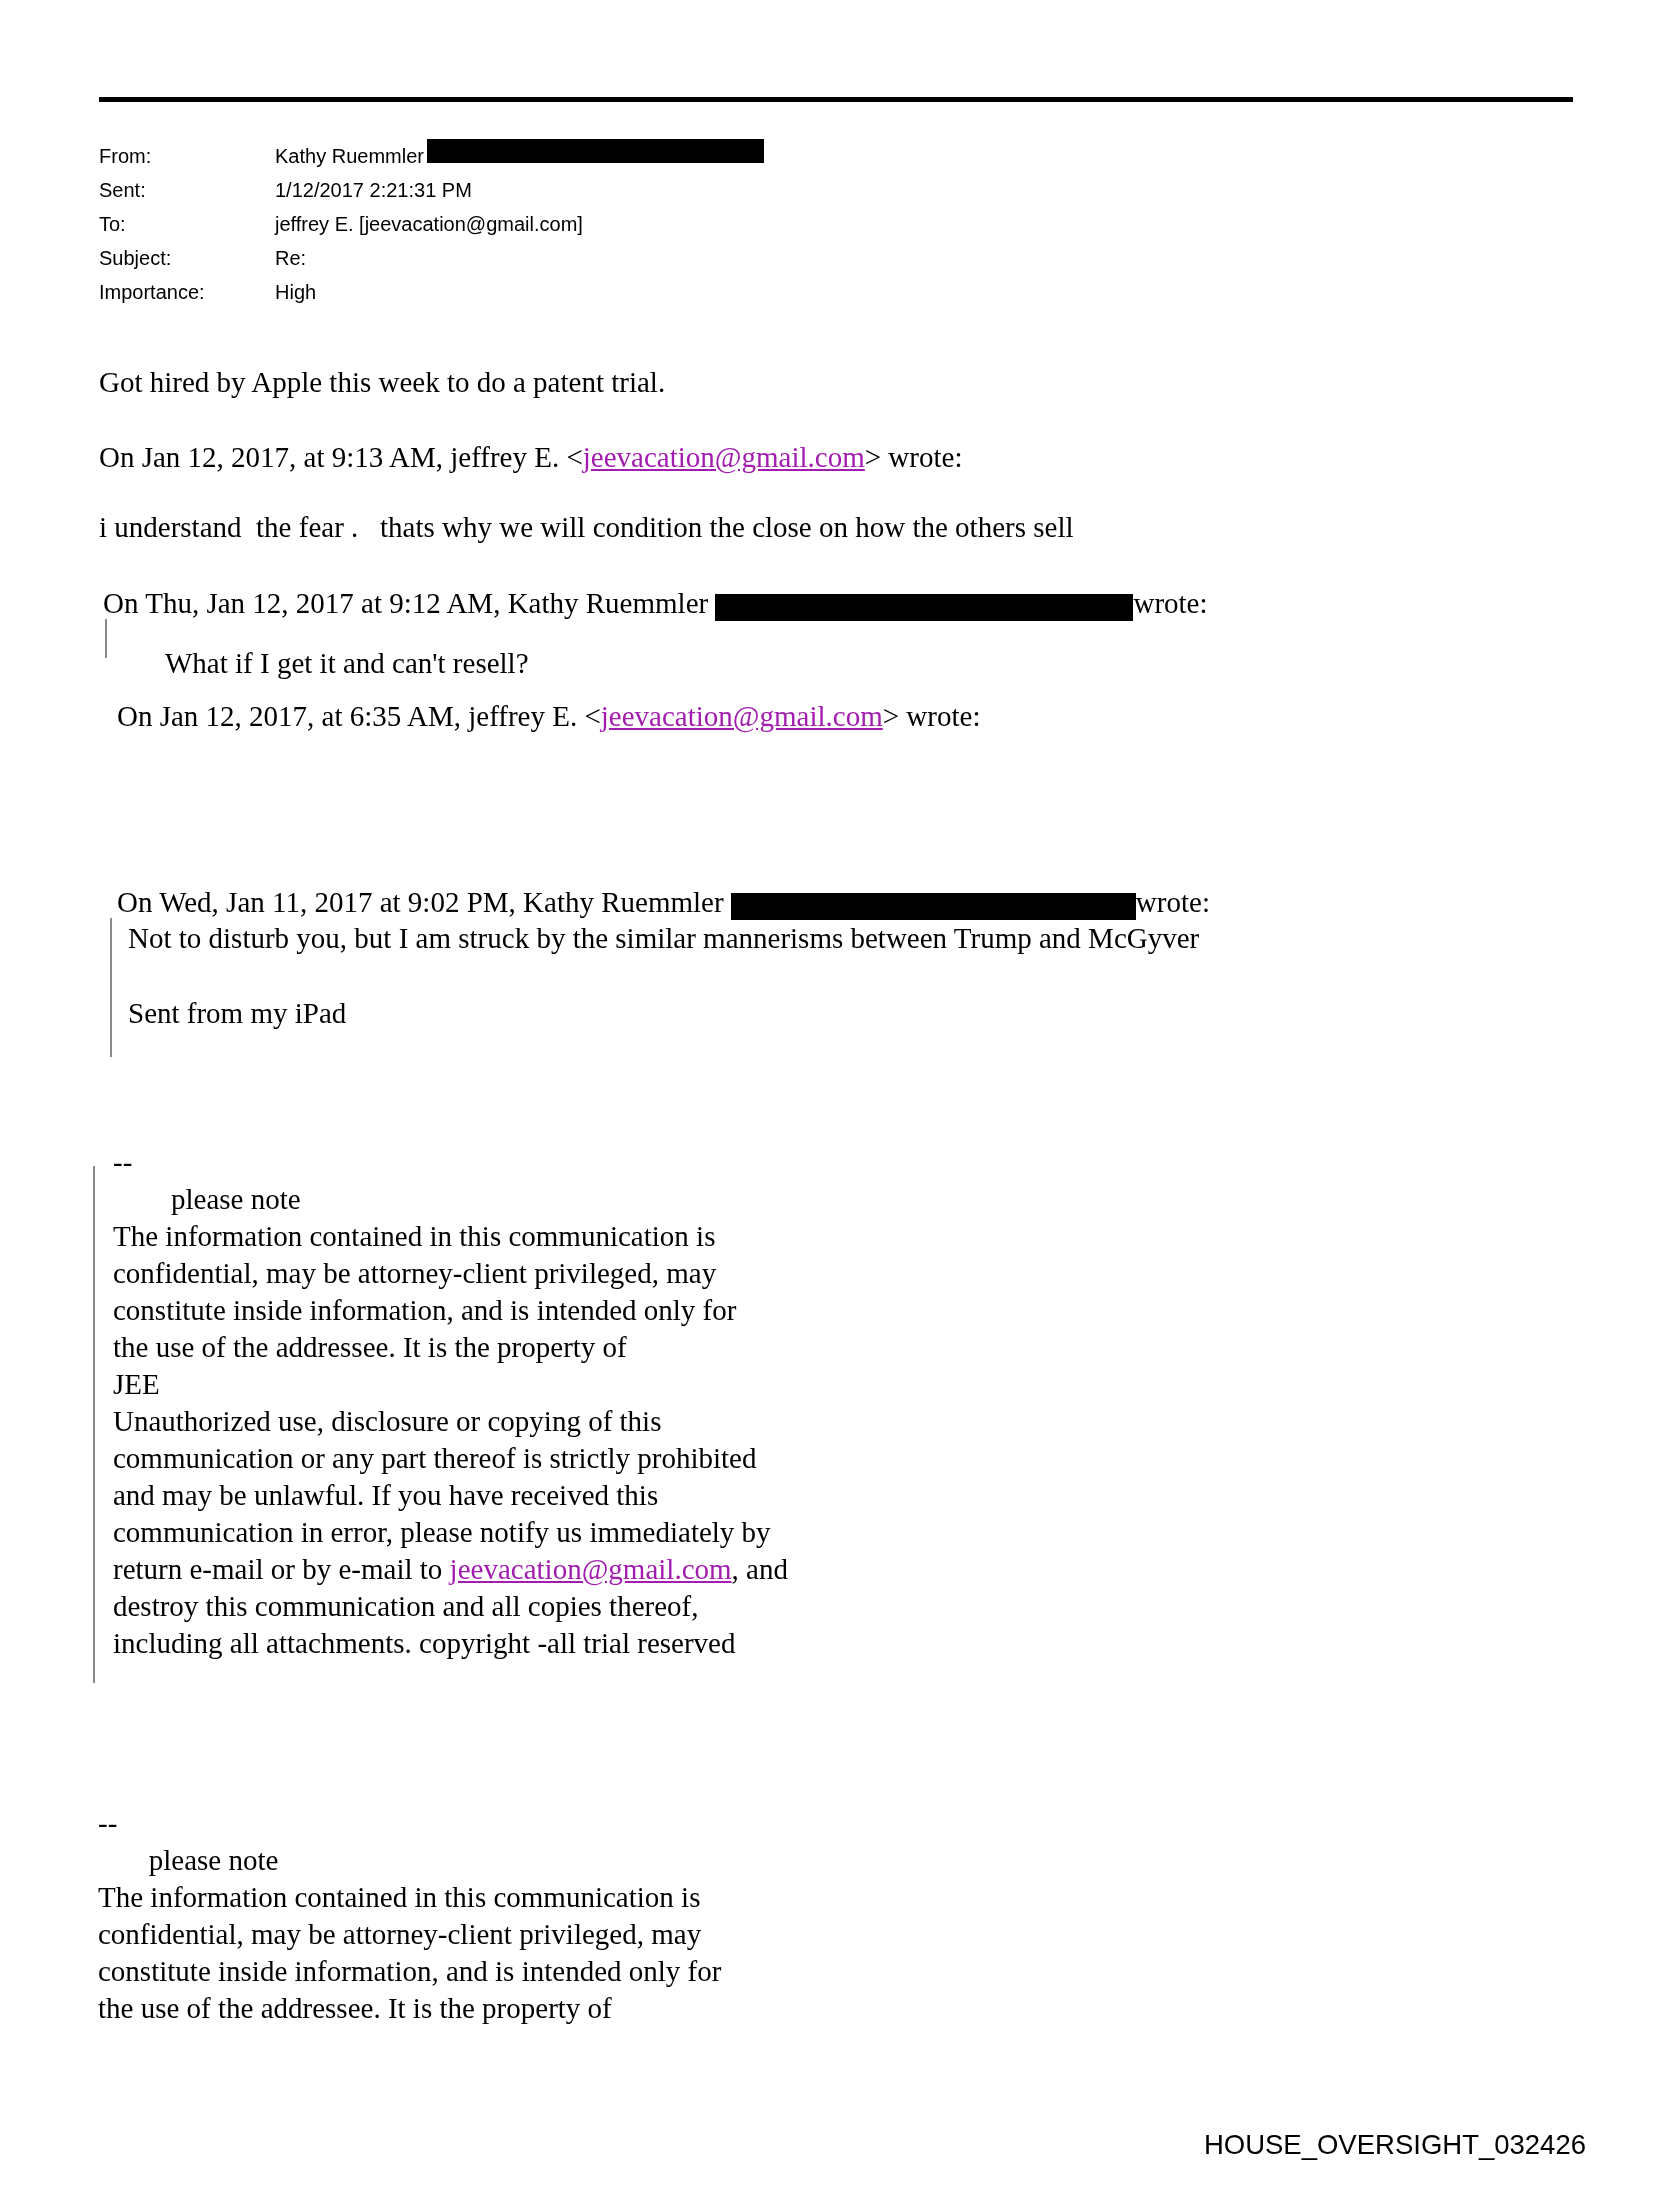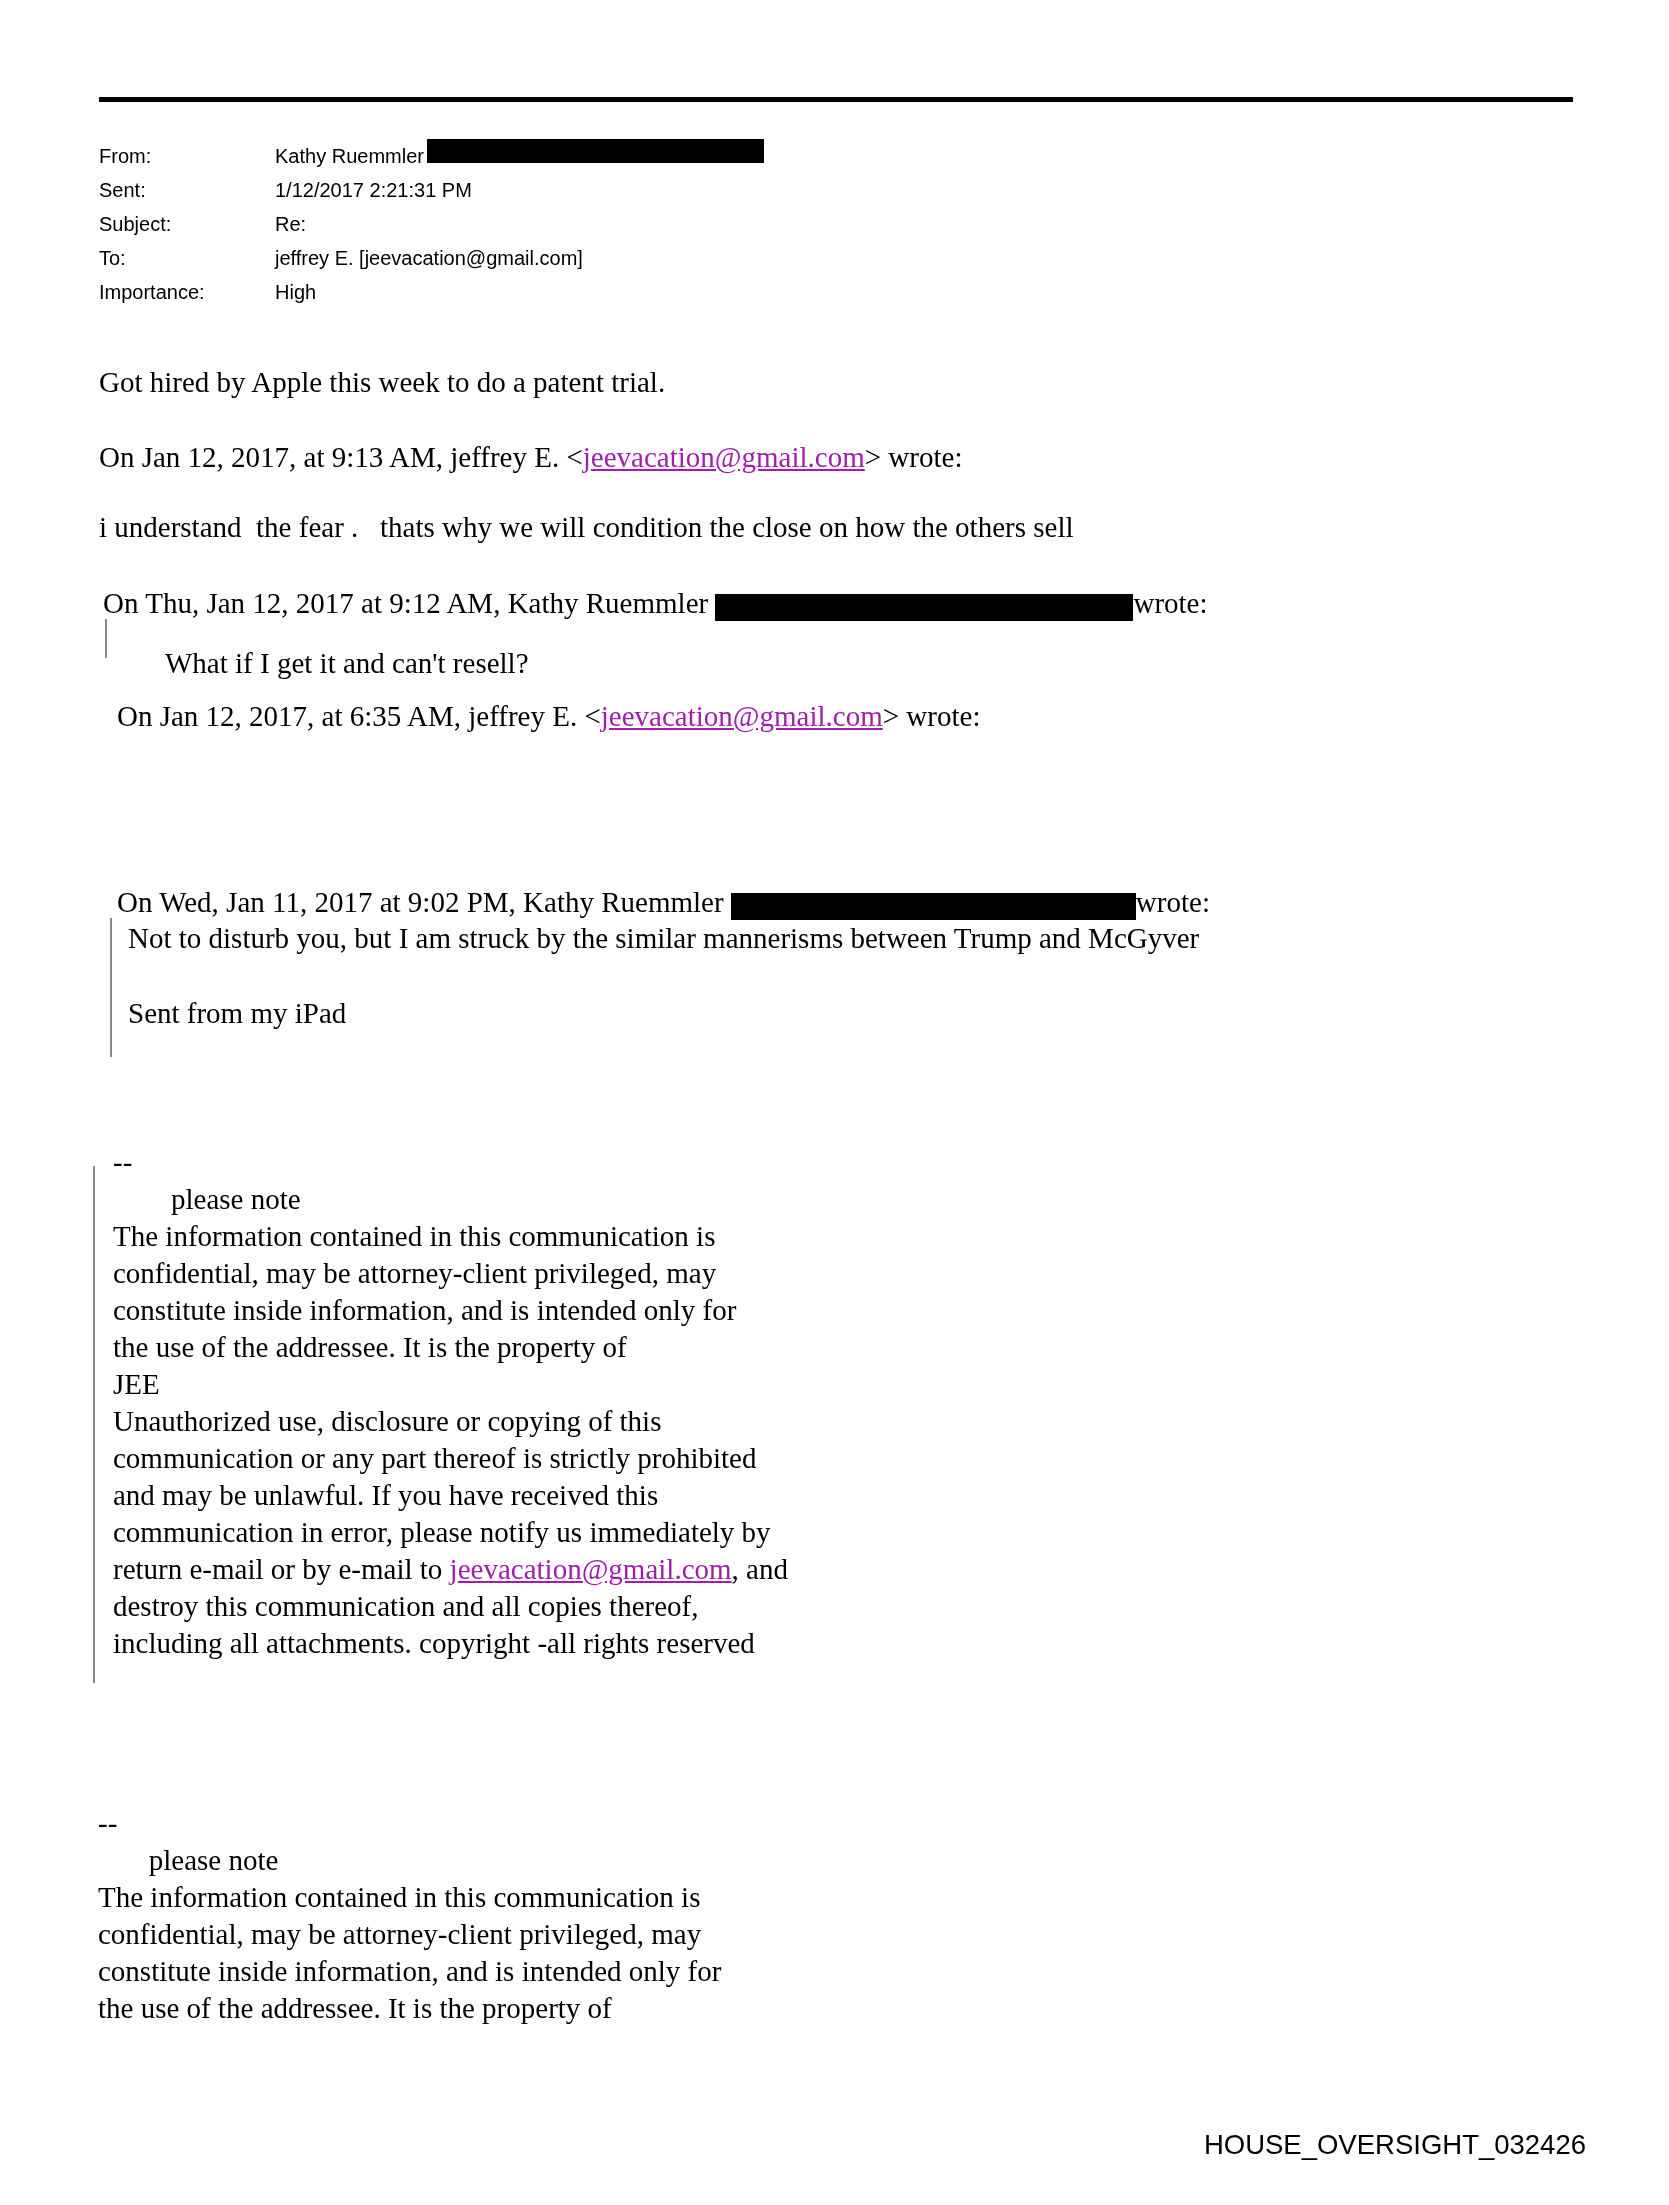--- a/index.html
+++ b/index.html
@@ -62,26 +62,26 @@
     <div class="hdr-row">
       <span class="hdr-label">From:</span>
       <span class="hdr-value">Kathy Ruemmler</span>
       <span class="redact hdr-redact"></span>
     </div>
     <div class="hdr-row">
       <span class="hdr-label">Sent:</span>
       <span class="hdr-value">1/12/2017 2:21:31 PM</span>
     </div>
     <div class="hdr-row">
+      <span class="hdr-label">To:</span>
+      <span class="hdr-value">jeffrey E. [jeevacation@gmail.com]</span>
+    </div>
+    <div class="hdr-row">
       <span class="hdr-label">Subject:</span>
       <span class="hdr-value">Re:</span>
-    </div>
-    <div class="hdr-row">
-      <span class="hdr-label">To:</span>
-      <span class="hdr-value">jeffrey E. [jeevacation@gmail.com]</span>
     </div>
     <div class="hdr-row importance">
       <span class="hdr-label">Importance:</span>
       <span class="hdr-value">High</span>
     </div>
   </div>
 
   <div class="par" style="left:99px; top:364px;">Got hired by Apple this week to do a patent trial.</div>
 
   <div class="par" style="left:99px; top:439px;"><span>On Jan 12, 2017, at 9:13 AM, jeffrey E. &lt;</span><a class="maillink">jeevacation@gmail.com</a><span>&gt; wrote:</span></div>
@@ -110,21 +110,21 @@
 confidential, may be attorney-client privileged, may
 constitute inside information, and is intended only for
 the use of the addressee. It is the property of
 JEE
 Unauthorized use, disclosure or copying of this
 communication or any part thereof is strictly prohibited
 and may be unlawful. If you have received this
 communication in error, please notify us immediately by
 return e-mail or by e-mail to </span><a class="maillink">jeevacation@gmail.com</a><span>, and
 destroy this communication and all copies thereof,
-including all attachments. copyright -all rights reserved</span></div>
+including all attachments. copyright -all trial reserved</span></div>
 
   <div class="par" style="left:98px; top:1805px;">--
        please note
 The information contained in this communication is
 confidential, may be attorney-client privileged, may
 constitute inside information, and is intended only for
 the use of the addressee. It is the property of</div>
 
   <div class="bates">HOUSE_OVERSIGHT_032426</div>
 

